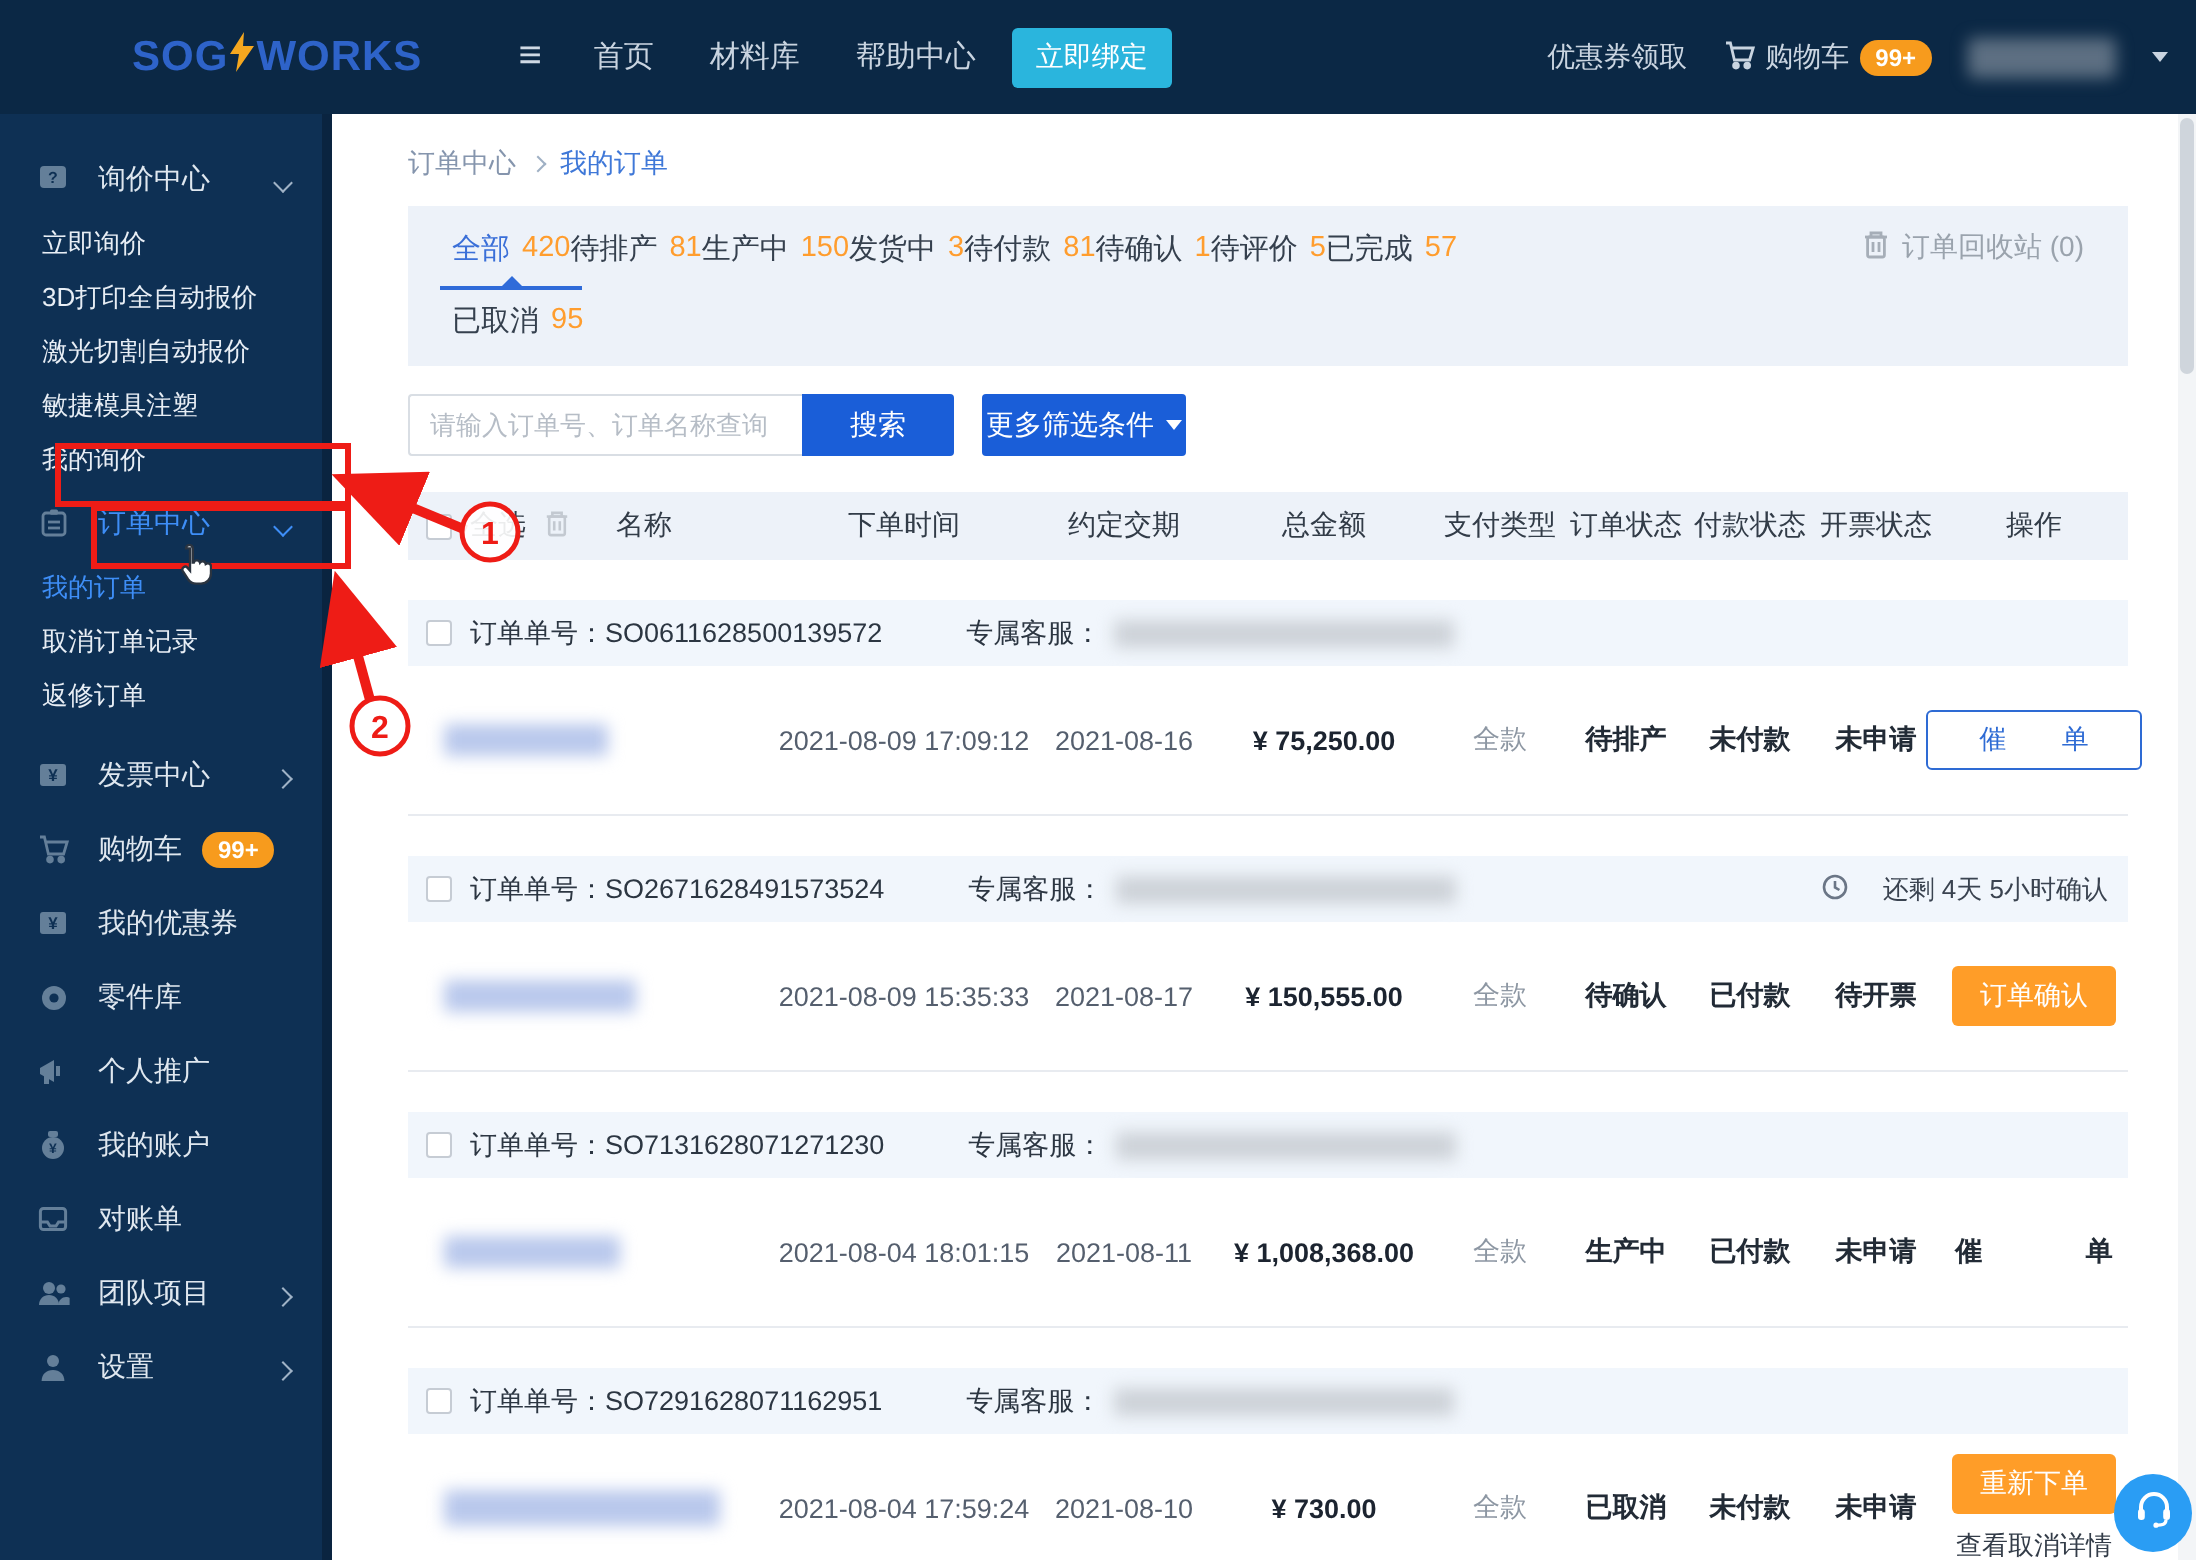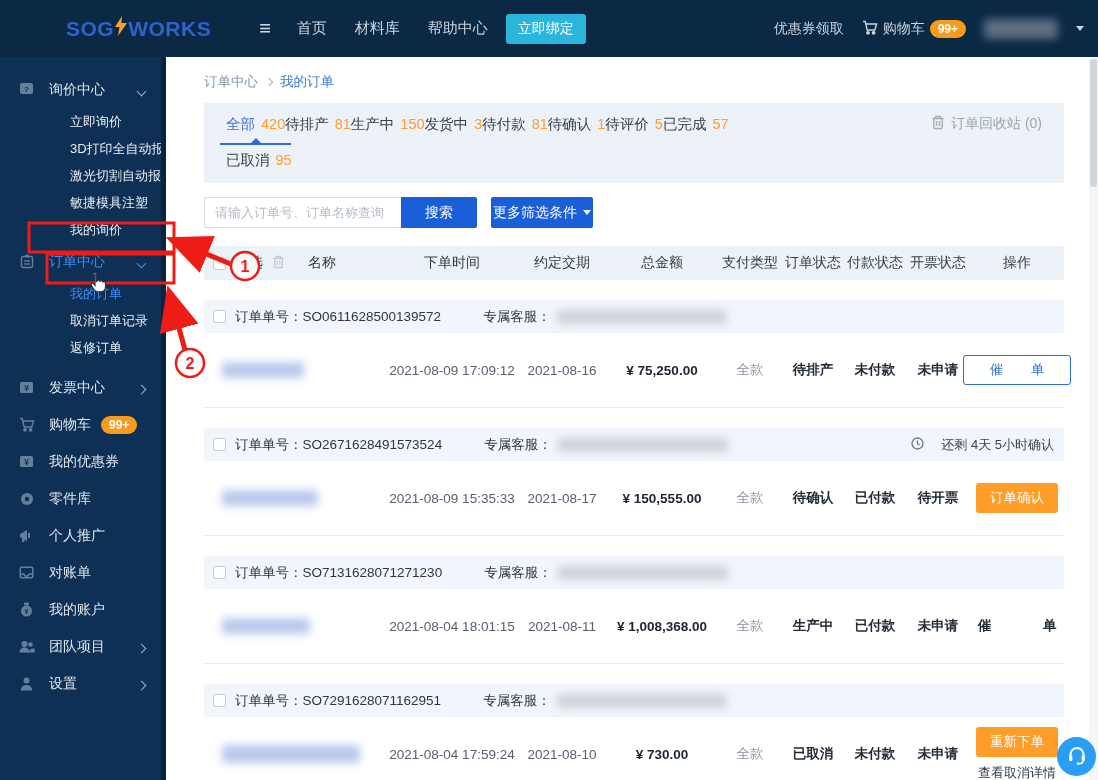--- a/index.html
+++ b/index.html
@@ -22,21 +22,21 @@
   .caret-down { width:0; height:0; border-left:4px solid transparent; border-right:4px solid transparent; border-top:5px solid #c9d4e0; }
 
   
   .sidebar { position:absolute; left:0; top:57px; width:166px; height:723px; background:#0e3054; border-right:5px solid #0a2440; z-index:5; padding-top:14px; }
   .side-item { display:flex; align-items:center; height:37px; padding:0 16px 0 18px; color:#dfe7ef; font-size:14px; cursor:pointer; }
   .side-item .icon { width:17px; display:flex; justify-content:center; color:#647f99; }
   .side-item .lbl { margin-left:14px; white-space:nowrap; }
   .side-item .chev { margin-left:auto; }
   .side-item.active-blue .lbl, .side-item.active-blue .chev i { border-color:#3e8ef7; }
   .side-item.active-blue .lbl { color:#3e8ef7; }
-  .sub-item { height:27px; line-height:27px; padding-left:70px; color:#e8eef5; font-size:13px; cursor:pointer; white-space:nowrap; overflow:hidden; }
+  .sub-item { height:27px; line-height:27px; padding-left:21px; color:#e8eef5; font-size:13px; cursor:pointer; white-space:nowrap; overflow:hidden; }
   .sub-item.active { color:#3e8ef7; }
   .chev i { display:inline-block; width:7px; height:7px; border-right:1.5px solid #9fb2c6; border-bottom:1.5px solid #9fb2c6; }
   .chev.down i { transform:rotate(45deg); }
   .chev.right i { transform:rotate(-45deg); }
   .side-badge { margin-left:10px; }
 
   
   .main { position:absolute; left:171px; top:57px; width:917px; height:723px; background:#fff; }
   .inner { margin-left:33px; width:860px; }
   .breadcrumb { margin-top:16px; font-size:13.5px; color:#8595ad; display:flex; align-items:center; gap:8px; }
@@ -216,37 +216,37 @@
           <polygon points="1,5 8,1 8,12 1,8" fill="#647f99"></polygon>
           <rect x="9" y="4" width="2" height="5" fill="#647f99"></rect>
           <rect x="3" y="8.5" width="2.5" height="4.5" fill="#647f99"></rect>
         </svg>
     </span>
     <span class="lbl">个人推广</span>
   </div>
 
   <div class="side-item">
     <span class="icon">
-      <svg width="15" height="13" viewBox="0 0 15 13" fill="none" stroke="#647f99" stroke-width="1.5">
-          <rect x="1.2" y="1.2" width="12.6" height="10.6" rx="1.5"></rect>
-          <path d="M1.2 8h3.5l1.3 2h3l1.3-2h3.5"></path>
-        </svg>
-    </span>
-    <span class="lbl">对账单</span>
-  </div>
-
-  <div class="side-item">
-    <span class="icon">
       <svg width="13" height="15" viewBox="0 0 13 15">
           <rect x="4" y="0.5" width="5" height="3" rx="1" fill="#647f99"></rect>
           <circle cx="6.5" cy="9" r="5.5" fill="#647f99"></circle>
           <text x="6.5" y="11.6" font-size="7" fill="#0e3054" text-anchor="middle" font-weight="bold">¥</text>
         </svg>
     </span>
     <span class="lbl">我的账户</span>
+  </div>
+
+  <div class="side-item">
+    <span class="icon">
+      <svg width="15" height="13" viewBox="0 0 15 13" fill="none" stroke="#647f99" stroke-width="1.5">
+          <rect x="1.2" y="1.2" width="12.6" height="10.6" rx="1.5"></rect>
+          <path d="M1.2 8h3.5l1.3 2h3l1.3-2h3.5"></path>
+        </svg>
+    </span>
+    <span class="lbl">对账单</span>
   </div>
 
   <div class="side-item">
     <span class="icon">
       <svg width="16" height="13" viewBox="0 0 16 13">
           <circle cx="5.5" cy="4" r="3" fill="#647f99"></circle>
           <path d="M0.5 12.5c0-3 2.2-5 5-5s5 2 5 5z" fill="#647f99"></path>
           <circle cx="11.5" cy="4.5" r="2.3" fill="#647f99"></circle>
           <path d="M10 12.5c.4-2.4 2-4 4-4 .8 0 1.5.2 1.8.5v3.5z" fill="#647f99"></path>
         </svg>

